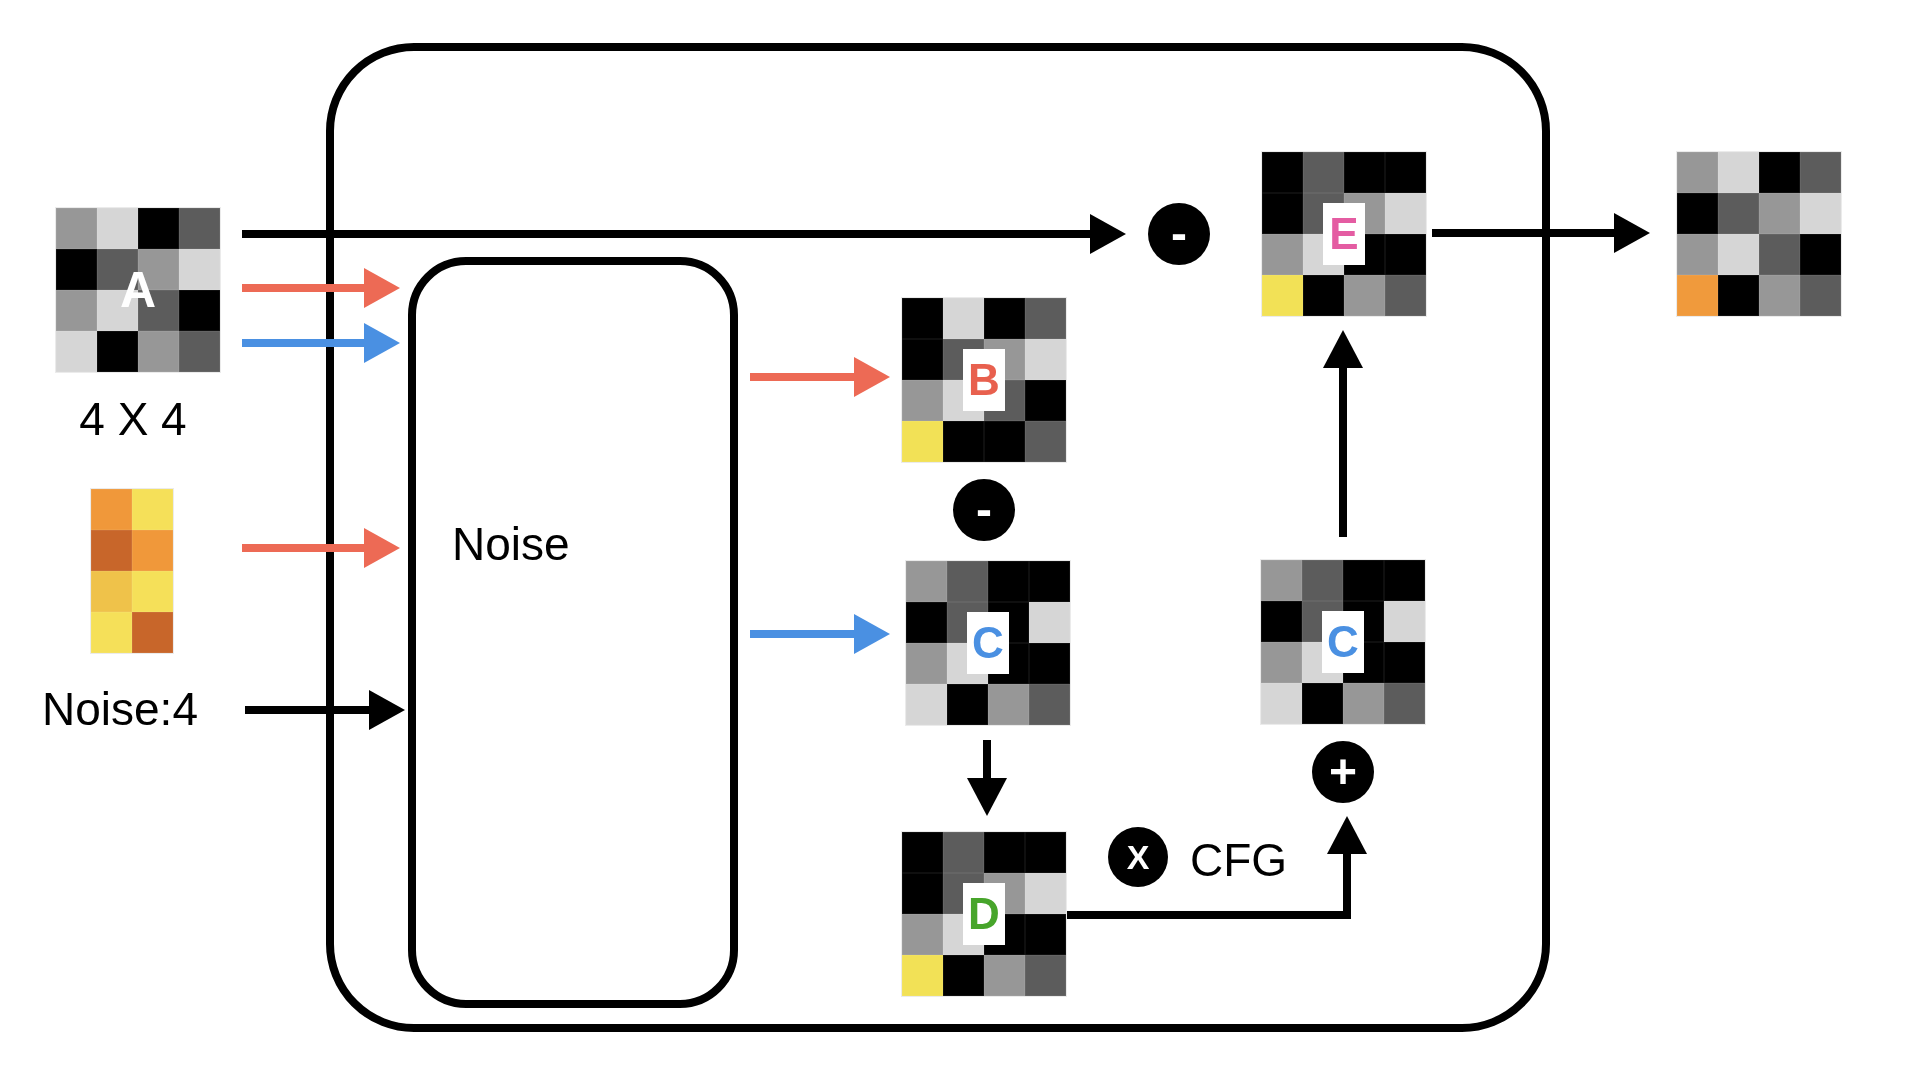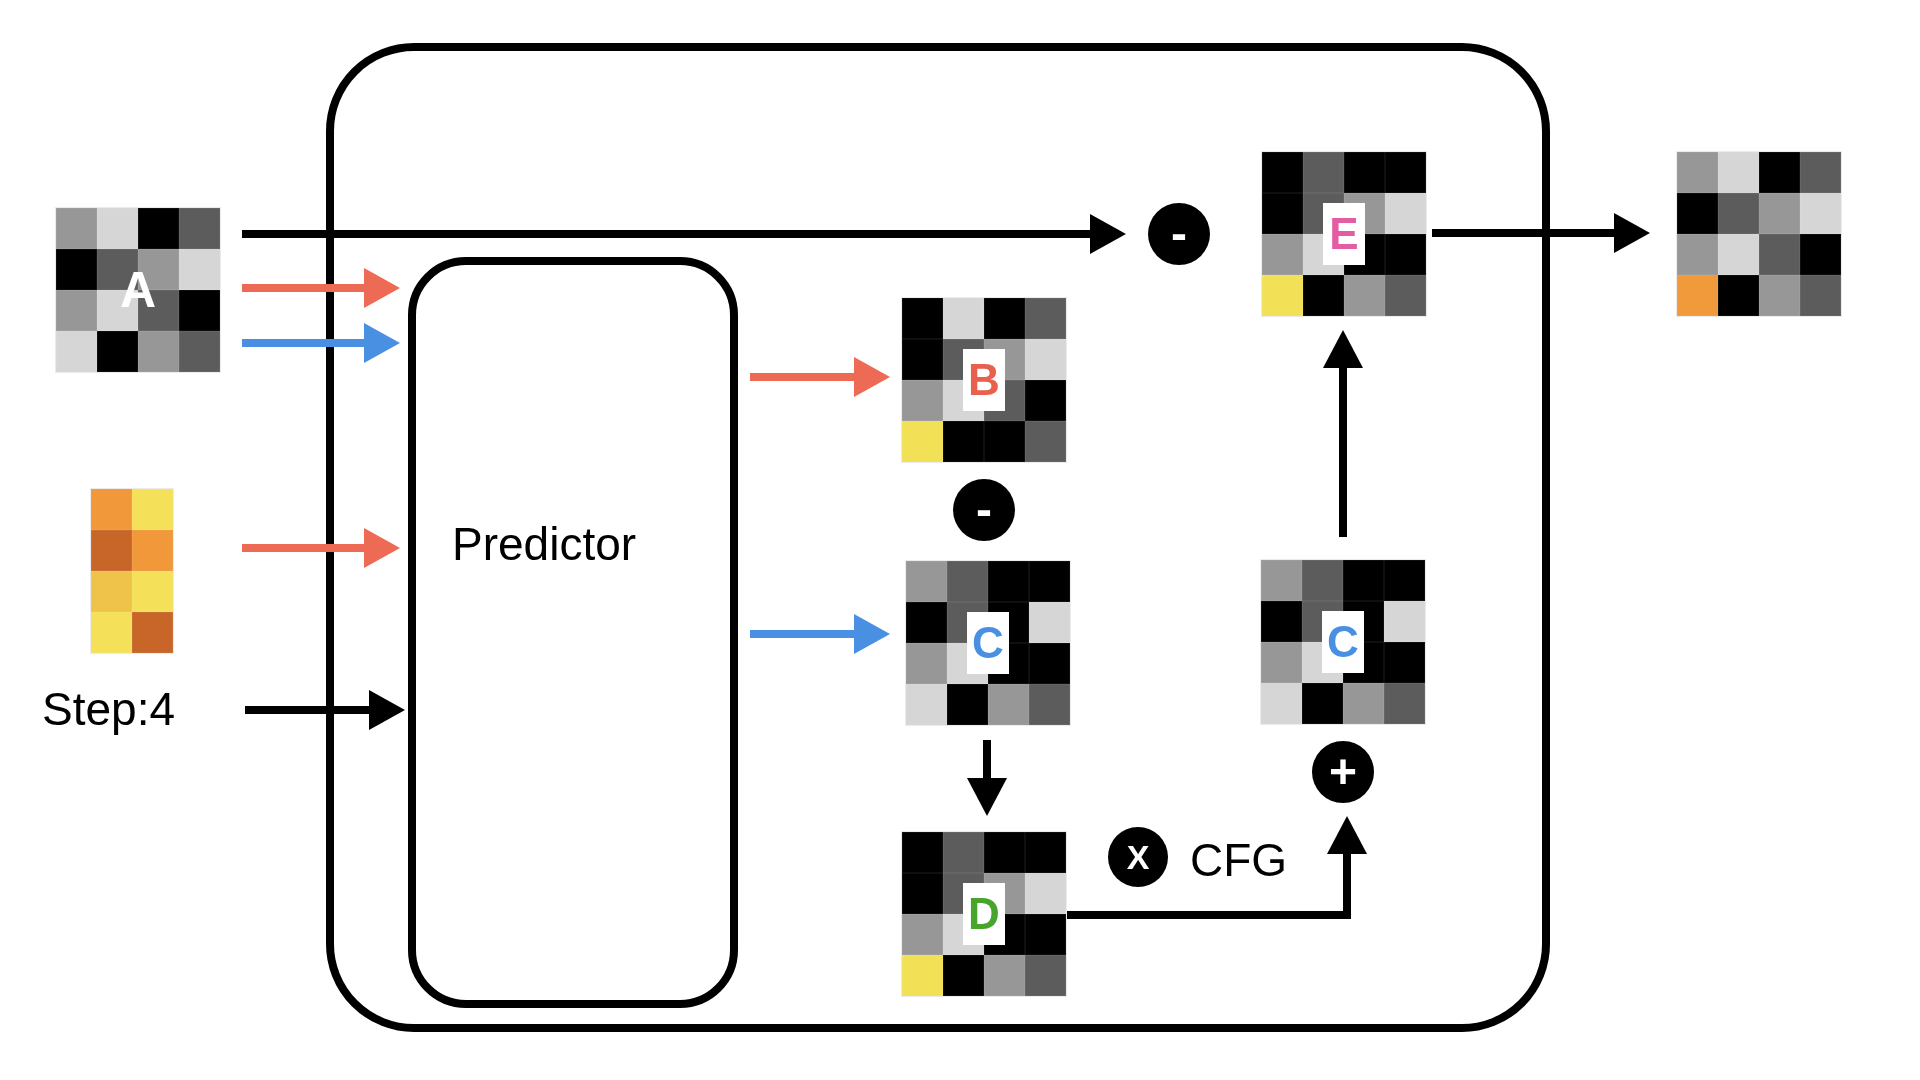--- a/index.html
+++ b/index.html
@@ -48,21 +48,21 @@
 </style>
 </head>
 <body>
 
 <div id="canvas">
 
   <div class="round-box" id="denoise-box"></div>
 
   <div class="round-box" id="np-box"></div>
   <div id="np-label">
-    <div>Predictor</div>
+    <div>Noise</div>
   </div>
 
   <div class="pixel-grid g4" style="left:56px;top:208px;">
     <div class="grid-overlay">
       <span class="plain-letter" style="color: rgb(255, 255, 255);">A</span>
     </div>
   <div class="cell" style="background: rgb(151, 151, 151);"></div>
       <div class="cell" style="background: rgb(214, 214, 214);"></div>
       <div class="cell" style="background: rgb(0, 0, 0);"></div>
       <div class="cell" style="background: rgb(92, 92, 92);"></div>
@@ -72,32 +72,33 @@
       <div class="cell" style="background: rgb(214, 214, 214);"></div>
       <div class="cell" style="background: rgb(151, 151, 151);"></div>
       <div class="cell" style="background: rgb(214, 214, 214);"></div>
       <div class="cell" style="background: rgb(92, 92, 92);"></div>
       <div class="cell" style="background: rgb(0, 0, 0);"></div>
       <div class="cell" style="background: rgb(214, 214, 214);"></div>
       <div class="cell" style="background: rgb(0, 0, 0);"></div>
       <div class="cell" style="background: rgb(151, 151, 151);"></div>
       <div class="cell" style="background: rgb(92, 92, 92);"></div>
     </div>
+  <div class="cap" id="size-label">4 X 4</div>
 
   <div class="pixel-grid g2" style="left:91px;top:489px;">
       <div class="cell" style="background: rgb(240, 152, 58);"></div>
       <div class="cell" style="background: rgb(245, 224, 89);"></div>
       <div class="cell" style="background: rgb(200, 102, 42);"></div>
       <div class="cell" style="background: rgb(240, 152, 58);"></div>
       <div class="cell" style="background: rgb(239, 194, 74);"></div>
       <div class="cell" style="background: rgb(245, 224, 89);"></div>
       <div class="cell" style="background: rgb(245, 224, 89);"></div>
       <div class="cell" style="background: rgb(200, 102, 42);"></div>
     </div>
-  <div class="cap" id="step-label">Step:4</div>
+  <div class="cap" id="step-label">Noise:4</div>
 
   <div class="pixel-grid g4" style="left:902px;top:298px;">
     <div class="label-box">
       <span style="color: rgb(232, 96, 78);">B</span>
     </div>
   <div class="cell" style="background: rgb(0, 0, 0);"></div>
       <div class="cell" style="background: rgb(214, 214, 214);"></div>
       <div class="cell" style="background: rgb(0, 0, 0);"></div>
       <div class="cell" style="background: rgb(92, 92, 92);"></div>
       <div class="cell" style="background: rgb(0, 0, 0);"></div>

